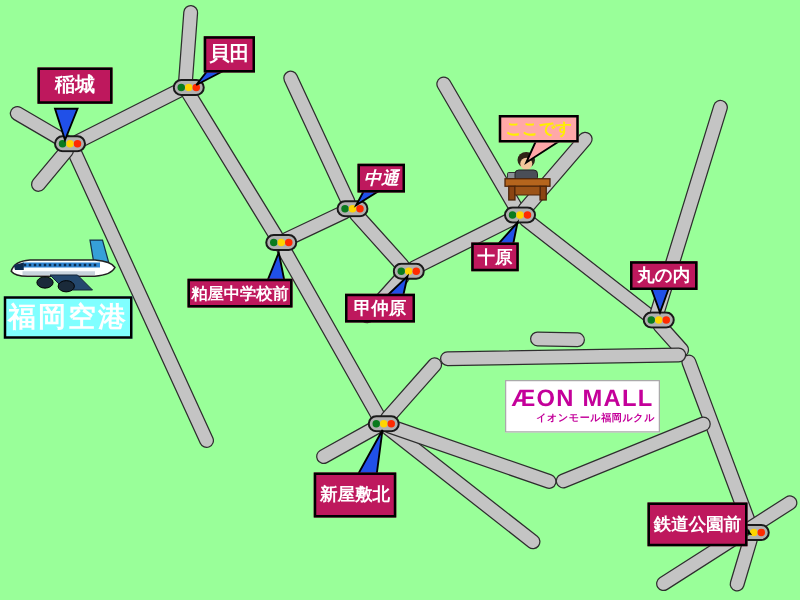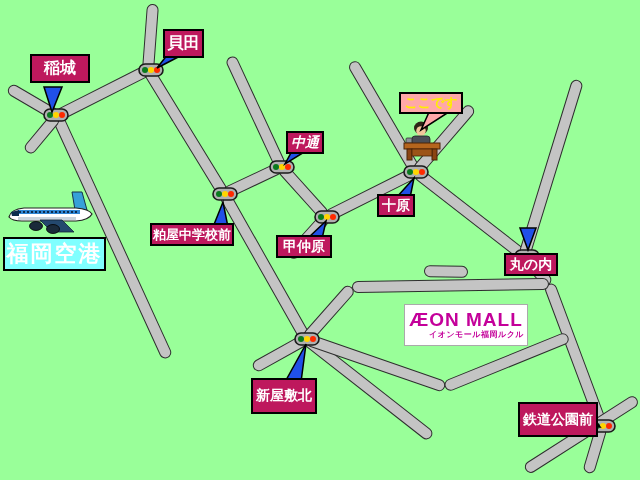--- a/index.html
+++ b/index.html
@@ -144,21 +144,21 @@
     <polygon points="577,423 592,416 600,427" fill="#2050e8" stroke="#000" stroke-width="1.5"></polygon>
     <polygon points="430,110 452,110 421,130" fill="#ffa8a8" stroke="#000" stroke-width="1.5"></polygon>
   </svg>
 
   <div class="jlabel" style="left:30px;top:54px;width:60px;height:29px;font-size:16px;">稲城</div>
   <div class="jlabel" style="left:163px;top:29px;width:41px;height:29px;font-size:16px;">貝田</div>
   <div class="jlabel" style="left:286px;top:131px;width:38px;height:23px;font-size:14px;font-style:italic;">中通</div>
   <div class="jlabel" style="left:276px;top:235px;width:56px;height:23px;font-size:14px;">甲仲原</div>
   <div class="jlabel" style="left:150px;top:223px;width:84px;height:23px;font-size:13px;">粕屋中学校前</div>
   <div class="jlabel" style="left:377px;top:194px;width:38px;height:23px;font-size:14px;">十原</div>
-  <div class="jlabel" style="left:504px;top:209px;width:54px;height:23px;font-size:14px;margin-top:44px;">丸の内</div>
+  <div class="jlabel" style="left:504px;top:209px;width:54px;height:23px;font-size:14px;">丸の内</div>
   <div class="jlabel" style="left:251px;top:378px;width:66px;height:36px;font-size:14px;">新屋敷北</div>
   <div class="jlabel" style="left:518px;top:402px;width:80px;height:35px;font-size:14px;">鉄道公園前</div>
 
   <div class="here" style="left:399px;top:92px;width:64px;height:22px;">ここです</div>
 
   <div class="sprite" style="left:402px;top:120px;">
     <svg width="40" height="42" viewBox="0 0 40 42">
       <rect x="4" y="18" width="9" height="5" rx="1" fill="#8a9096" stroke="#333" stroke-width="0.8"></rect>
       <ellipse cx="19" cy="8" rx="7" ry="6.5" fill="#2f2417"></ellipse>
       <circle cx="19" cy="11" r="4.8" fill="#f2c79b"></circle>

